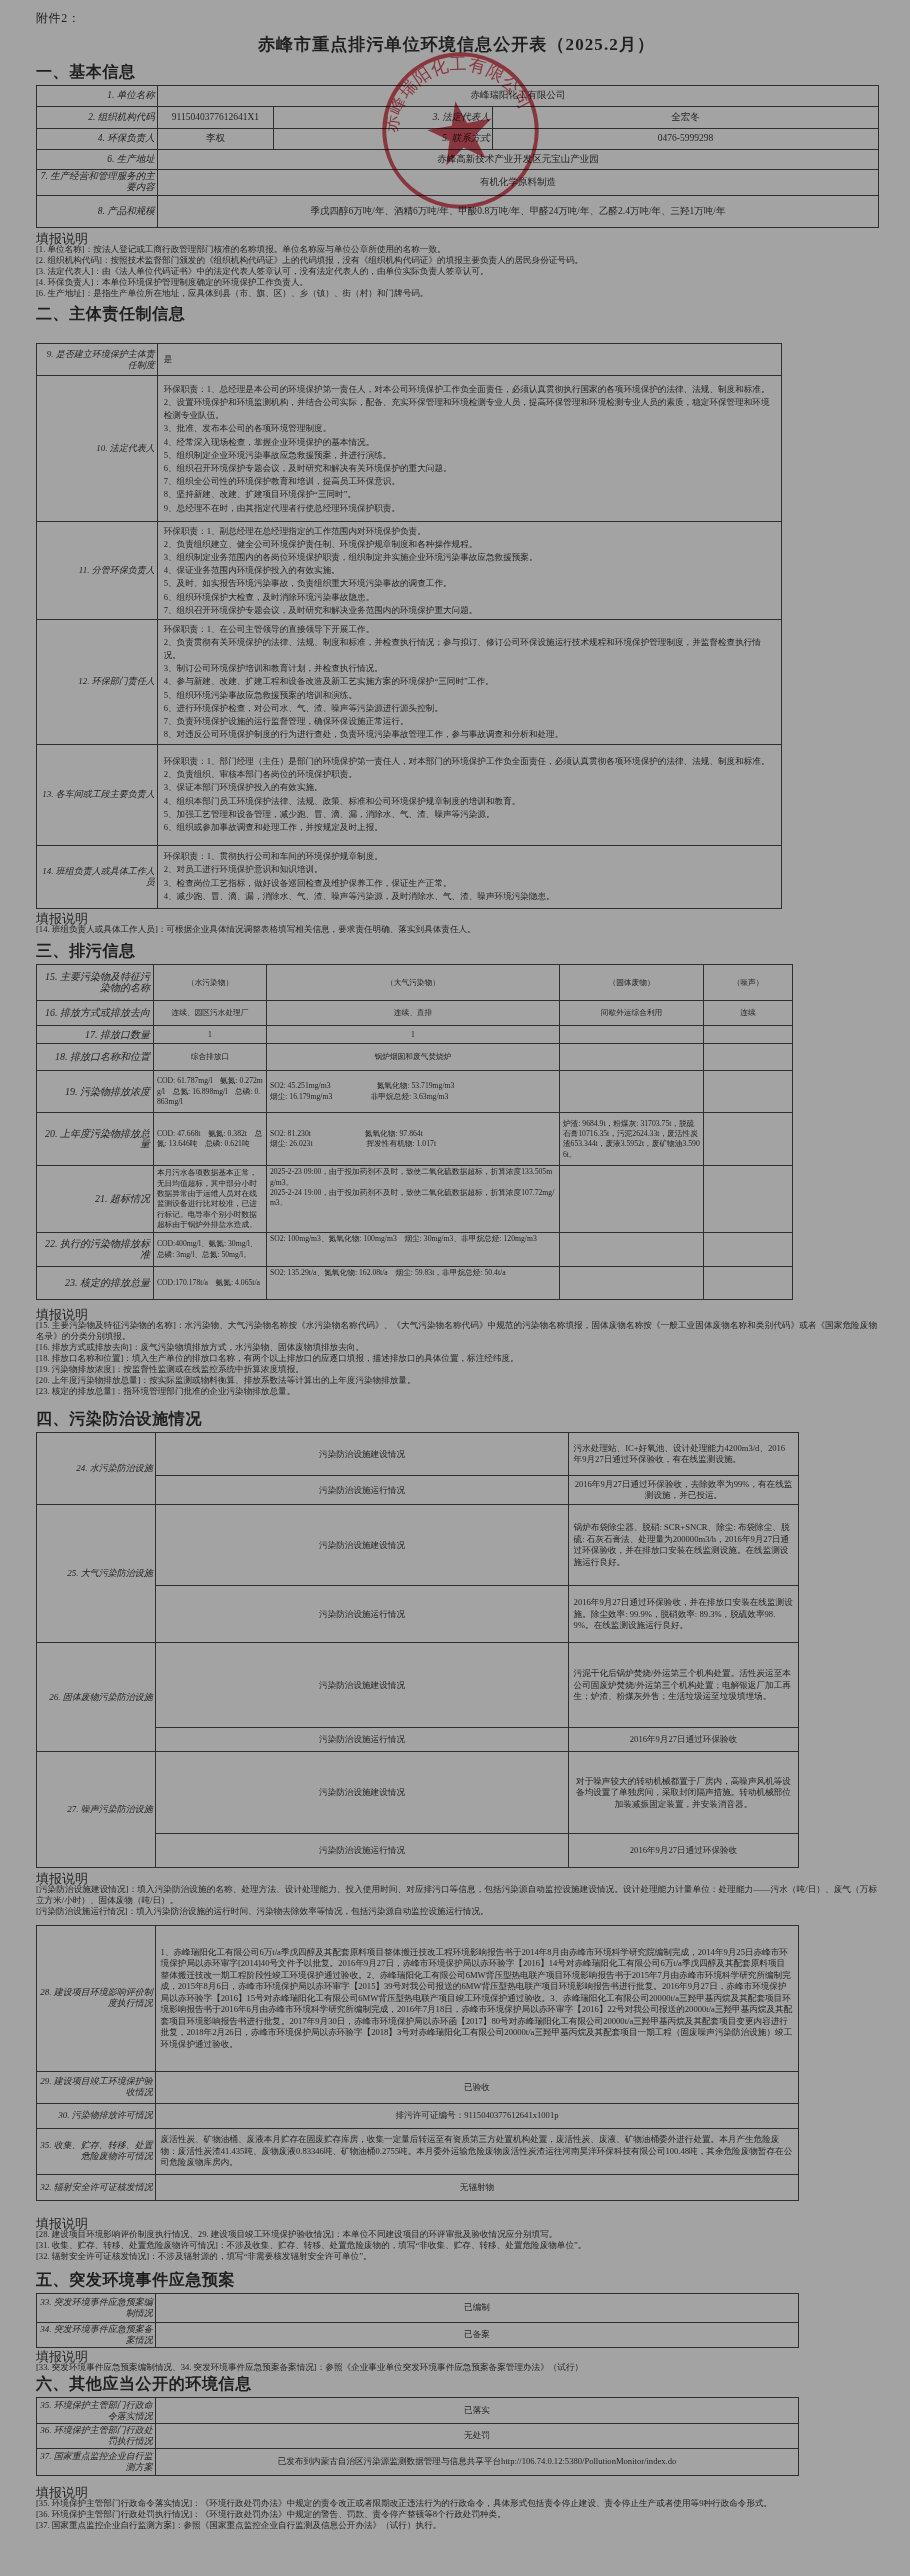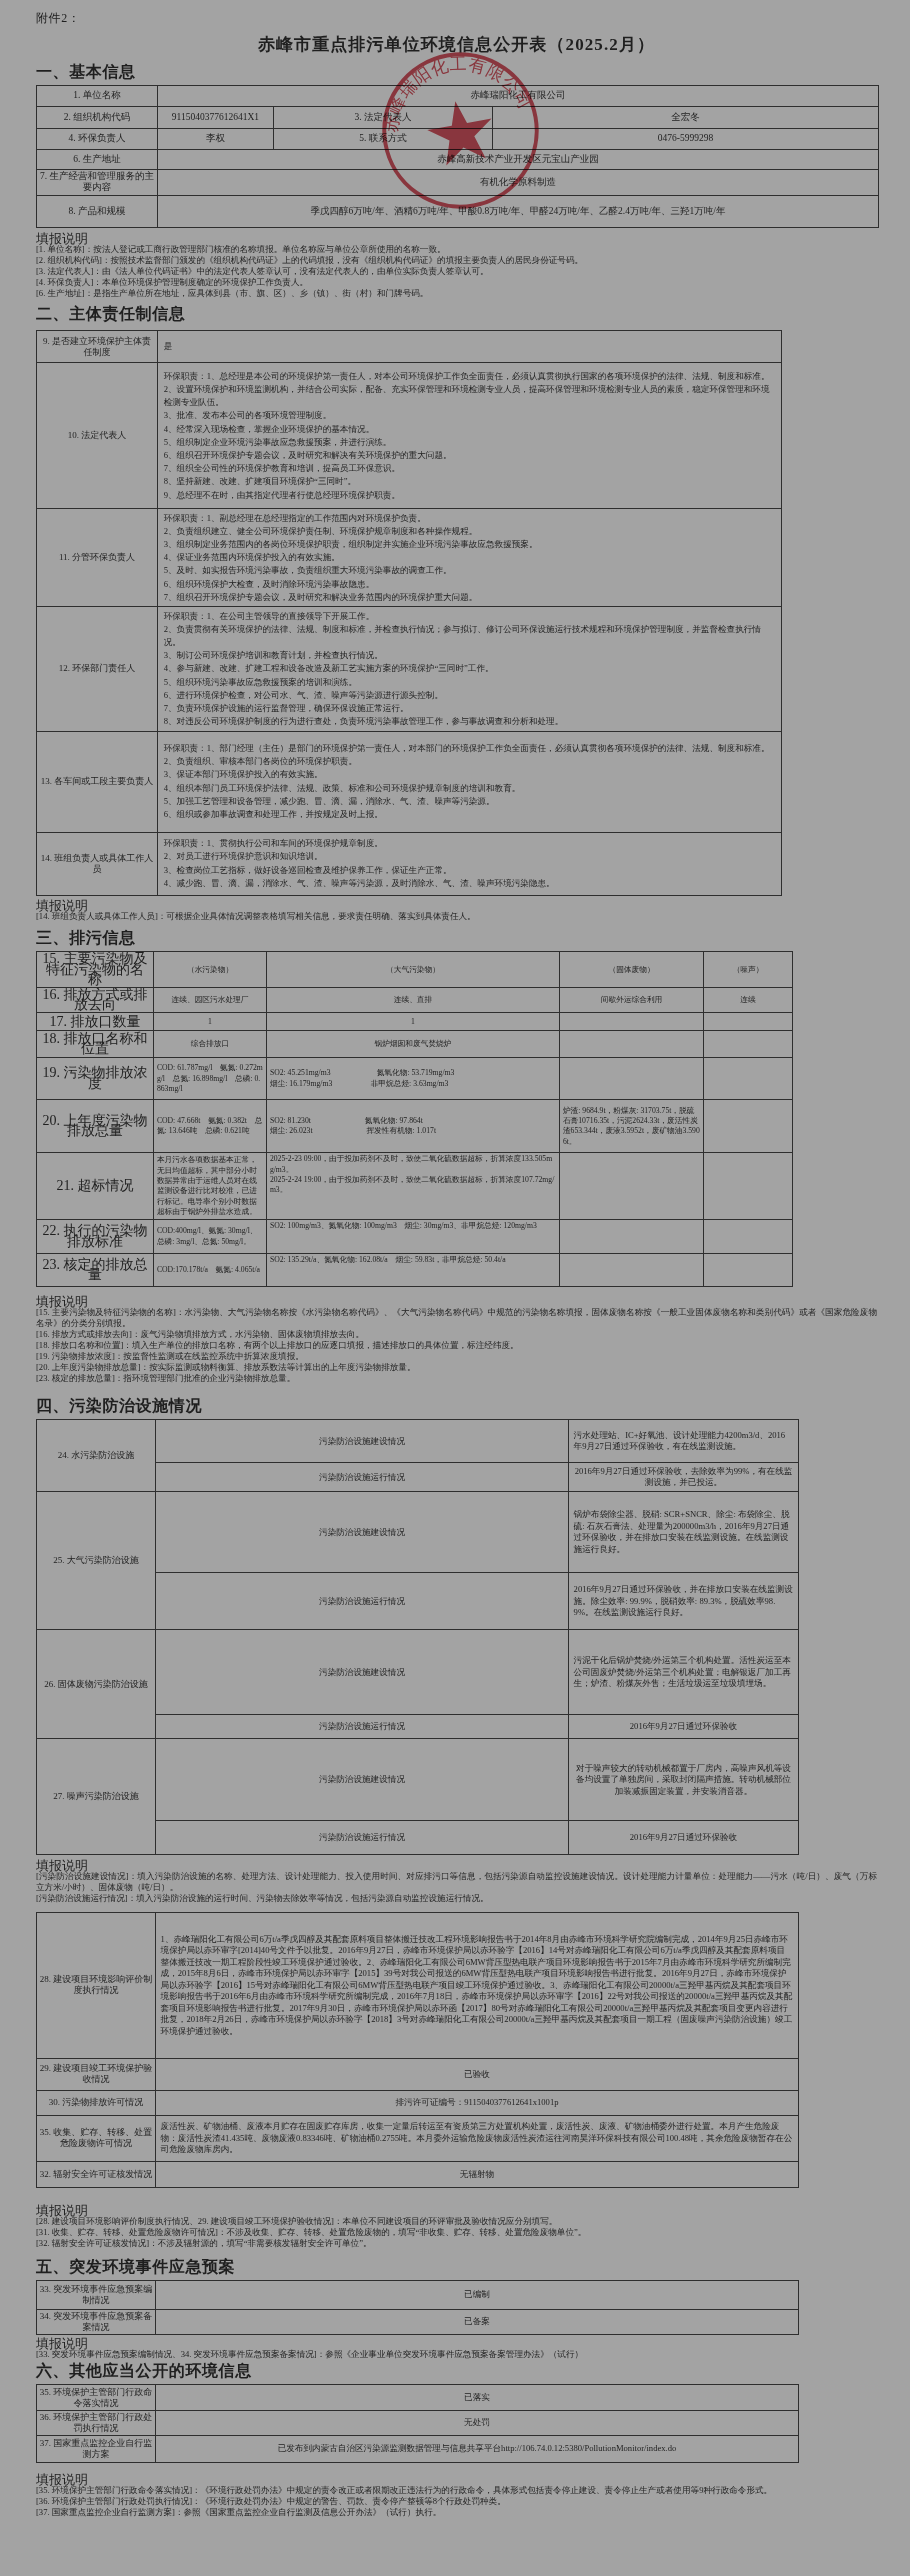--- a/index.html
+++ b/index.html
@@ -6,30 +6,30 @@
   .doc{position:relative;width:911px;height:2576px;margin:0 auto;background:#a3a3a3;
        font-family:"Liberation Serif","DejaVu Serif",serif;color:#1f1f1f;overflow:hidden;}
   .inner{padding:10.3px 34px 0 36px;}
   .attach{font-size:12px;letter-spacing:0.6px;}
   .title{font-size:17px;font-weight:bold;text-align:center;margin-top:5.7px;letter-spacing:1.1px;}
   .sec-h{font-size:16px;font-weight:bold;margin:5.7px 0 2.3px 0;letter-spacing:0.6px;}
   table{border-collapse:collapse;table-layout:fixed;background:transparent;}
   td{border:1.1px solid #2e2e2e;padding:1.1px 4.6px;vertical-align:middle;font-size:8.6px;line-height:11.5px;
      word-break:break-all;overflow:hidden;}
   table{border:1.7px solid #2a2a2a;}
-  .lbl{text-align:center;font-size:9px;line-height:11px;padding:1.1px 2.3px;}
+  .lbl{text-align:right;font-size:9px;line-height:11px;padding:1.1px 2.3px;font-style:italic;}
   .ctr{text-align:center;}
   .pre{white-space:pre-line;}
   .t1{width:841px;}
   .t1 td{font-size:9.5px;}
-  .t2{width:745px;margin-top:5px;}
+  .t2{width:745px;margin-top:18px;}
   .t2 .val{font-size:8.6px;line-height:13.2px;padding:2.3px 5.7px;}
   .t3{width:755px;}
   .t3 td{font-size:7.7px;line-height:10.3px;padding:1.1px 2.9px;}
-  .t3 .lbl{font-size:14px;}
+  .t3 .lbl{font-size:10px;}
   .t45{width:762px;}
   .note{margin-top:4.6px;font-size:8.6px;line-height:11px;}
   .note p{margin:0;text-align:justify;}
   .note .nt{font-size:13px;}
   .seal{position:absolute;left:378px;top:48px;width:165px;height:165px;
         opacity:.84;mix-blend-mode:multiply;transform:rotate(-10deg);pointer-events:none;}
 </style>
 </head>
 <body>
 

